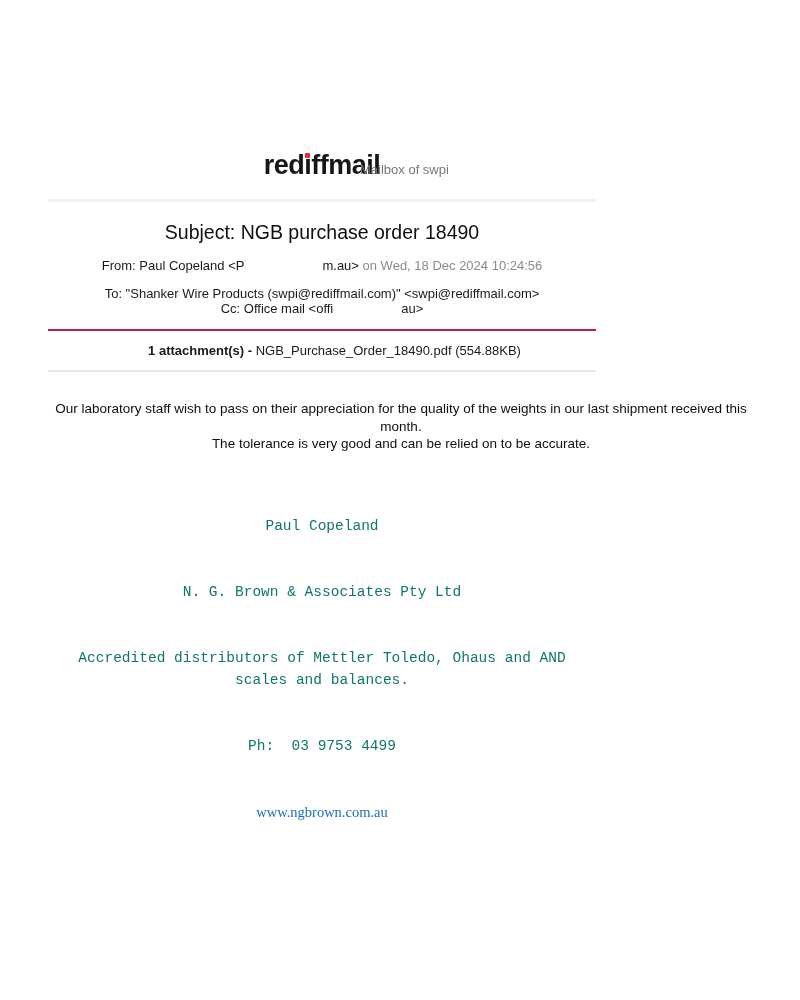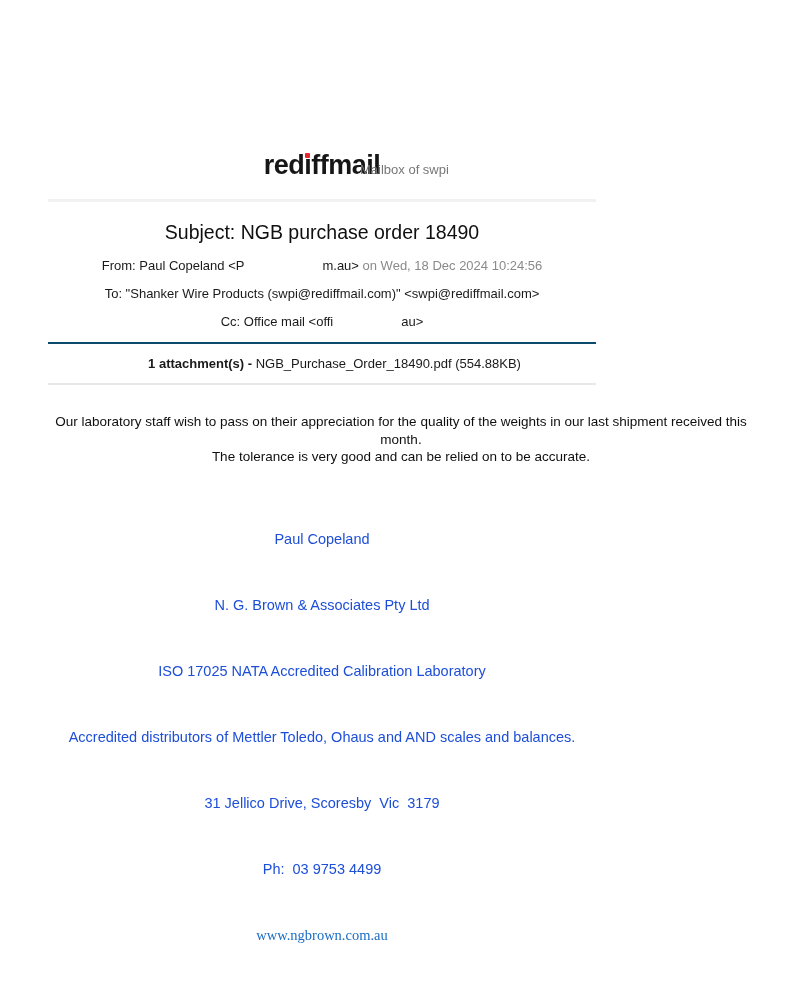--- a/index.html
+++ b/index.html
@@ -17,37 +17,37 @@
   .mailbox { position:absolute; left:312px; top:12px; font-size:13px; color:#777; }
 
   .divider { height:3px; background:#f1f1f1; }
   .divider.top { margin-top:17px; }
 
   .subject { font-size:19.5px; font-weight:400; color:#0f0f0f; margin-top:19px; }
 
   .meta { font-size:13px; color:#1a1a1a; }
   .meta.from { margin-top:14px; }
   .meta.to   { margin-top:13px; }
-  .meta.cc   { margin-top:13px; }
+  .meta.cc   { }
   .muted { color:var(--muted_gray,#8a8a8a); }
 
   .gap { display:inline-block; height:1px; }
   .gap-from { width:78px; }
   .gap-cc   { width:68px; }
 
-  .attach-row { margin-top:13px; border-top:2px solid #0c4a6e; border-bottom:2px solid #e8e8e8;
+  .attach-row { margin-top:13px; border-top:2px solid #be185d; border-bottom:2px solid #e8e8e8;
                 padding:12px 0 12px 25px; font-size:13px; color:#1a1a1a; }
   .attach-row .bold { font-weight:bold; }
 
   .body-block { width:706px; font-size:13.5px; line-height:17.5px; color:#0f0f0f; }
   .body-block.p1 { margin-top:9px; }
   .body-block.p2 { margin-top:28px; }
 
-  .sig { margin-top:18px; font-family:Liberation Sans, sans-serif; font-size:14.5px; line-height:22px;
-         color:#1d4ed8; white-space:pre-wrap; }
+  .sig { margin-top:18px; font-family:Liberation Mono, monospace; font-size:14.5px; line-height:22px;
+         color:#0f766e; white-space:pre-wrap; }
   .sig-link { font-family:cursive; font-size:14.5px; line-height:22px;
               color:var(--link_blue,#1a6cc4); text-decoration:none; display:block; cursor:pointer; }
 </style>
 </head>
 <body>
 
 <div class="page">
 
   <div class="masthead">
     <span class="logo-wrap">
@@ -71,21 +71,19 @@
 
 
   <div class="body-block p2">
     <div>Our laboratory staff wish to pass on their appreciation for the quality of the weights in our last shipment received this month.</div>
     <div>The tolerance is very good and can be relied on to be accurate.</div>
   </div>
 
   <div class="sig">
     <div>Paul Copeland</div>
     <div>N. G. Brown &amp; Associates Pty Ltd</div>
-    <div>ISO 17025 NATA Accredited Calibration Laboratory</div>
     <div>Accredited distributors of Mettler Toledo, Ohaus and AND scales and balances.</div>
-    <div>31 Jellico Drive, Scoresby  Vic  3179</div>
     <div>Ph:  03 9753 4499</div>
   </div>
 
   <a class="sig-link">www.ngbrown.com.au</a>
 
 </div>
 
 </body></html>

